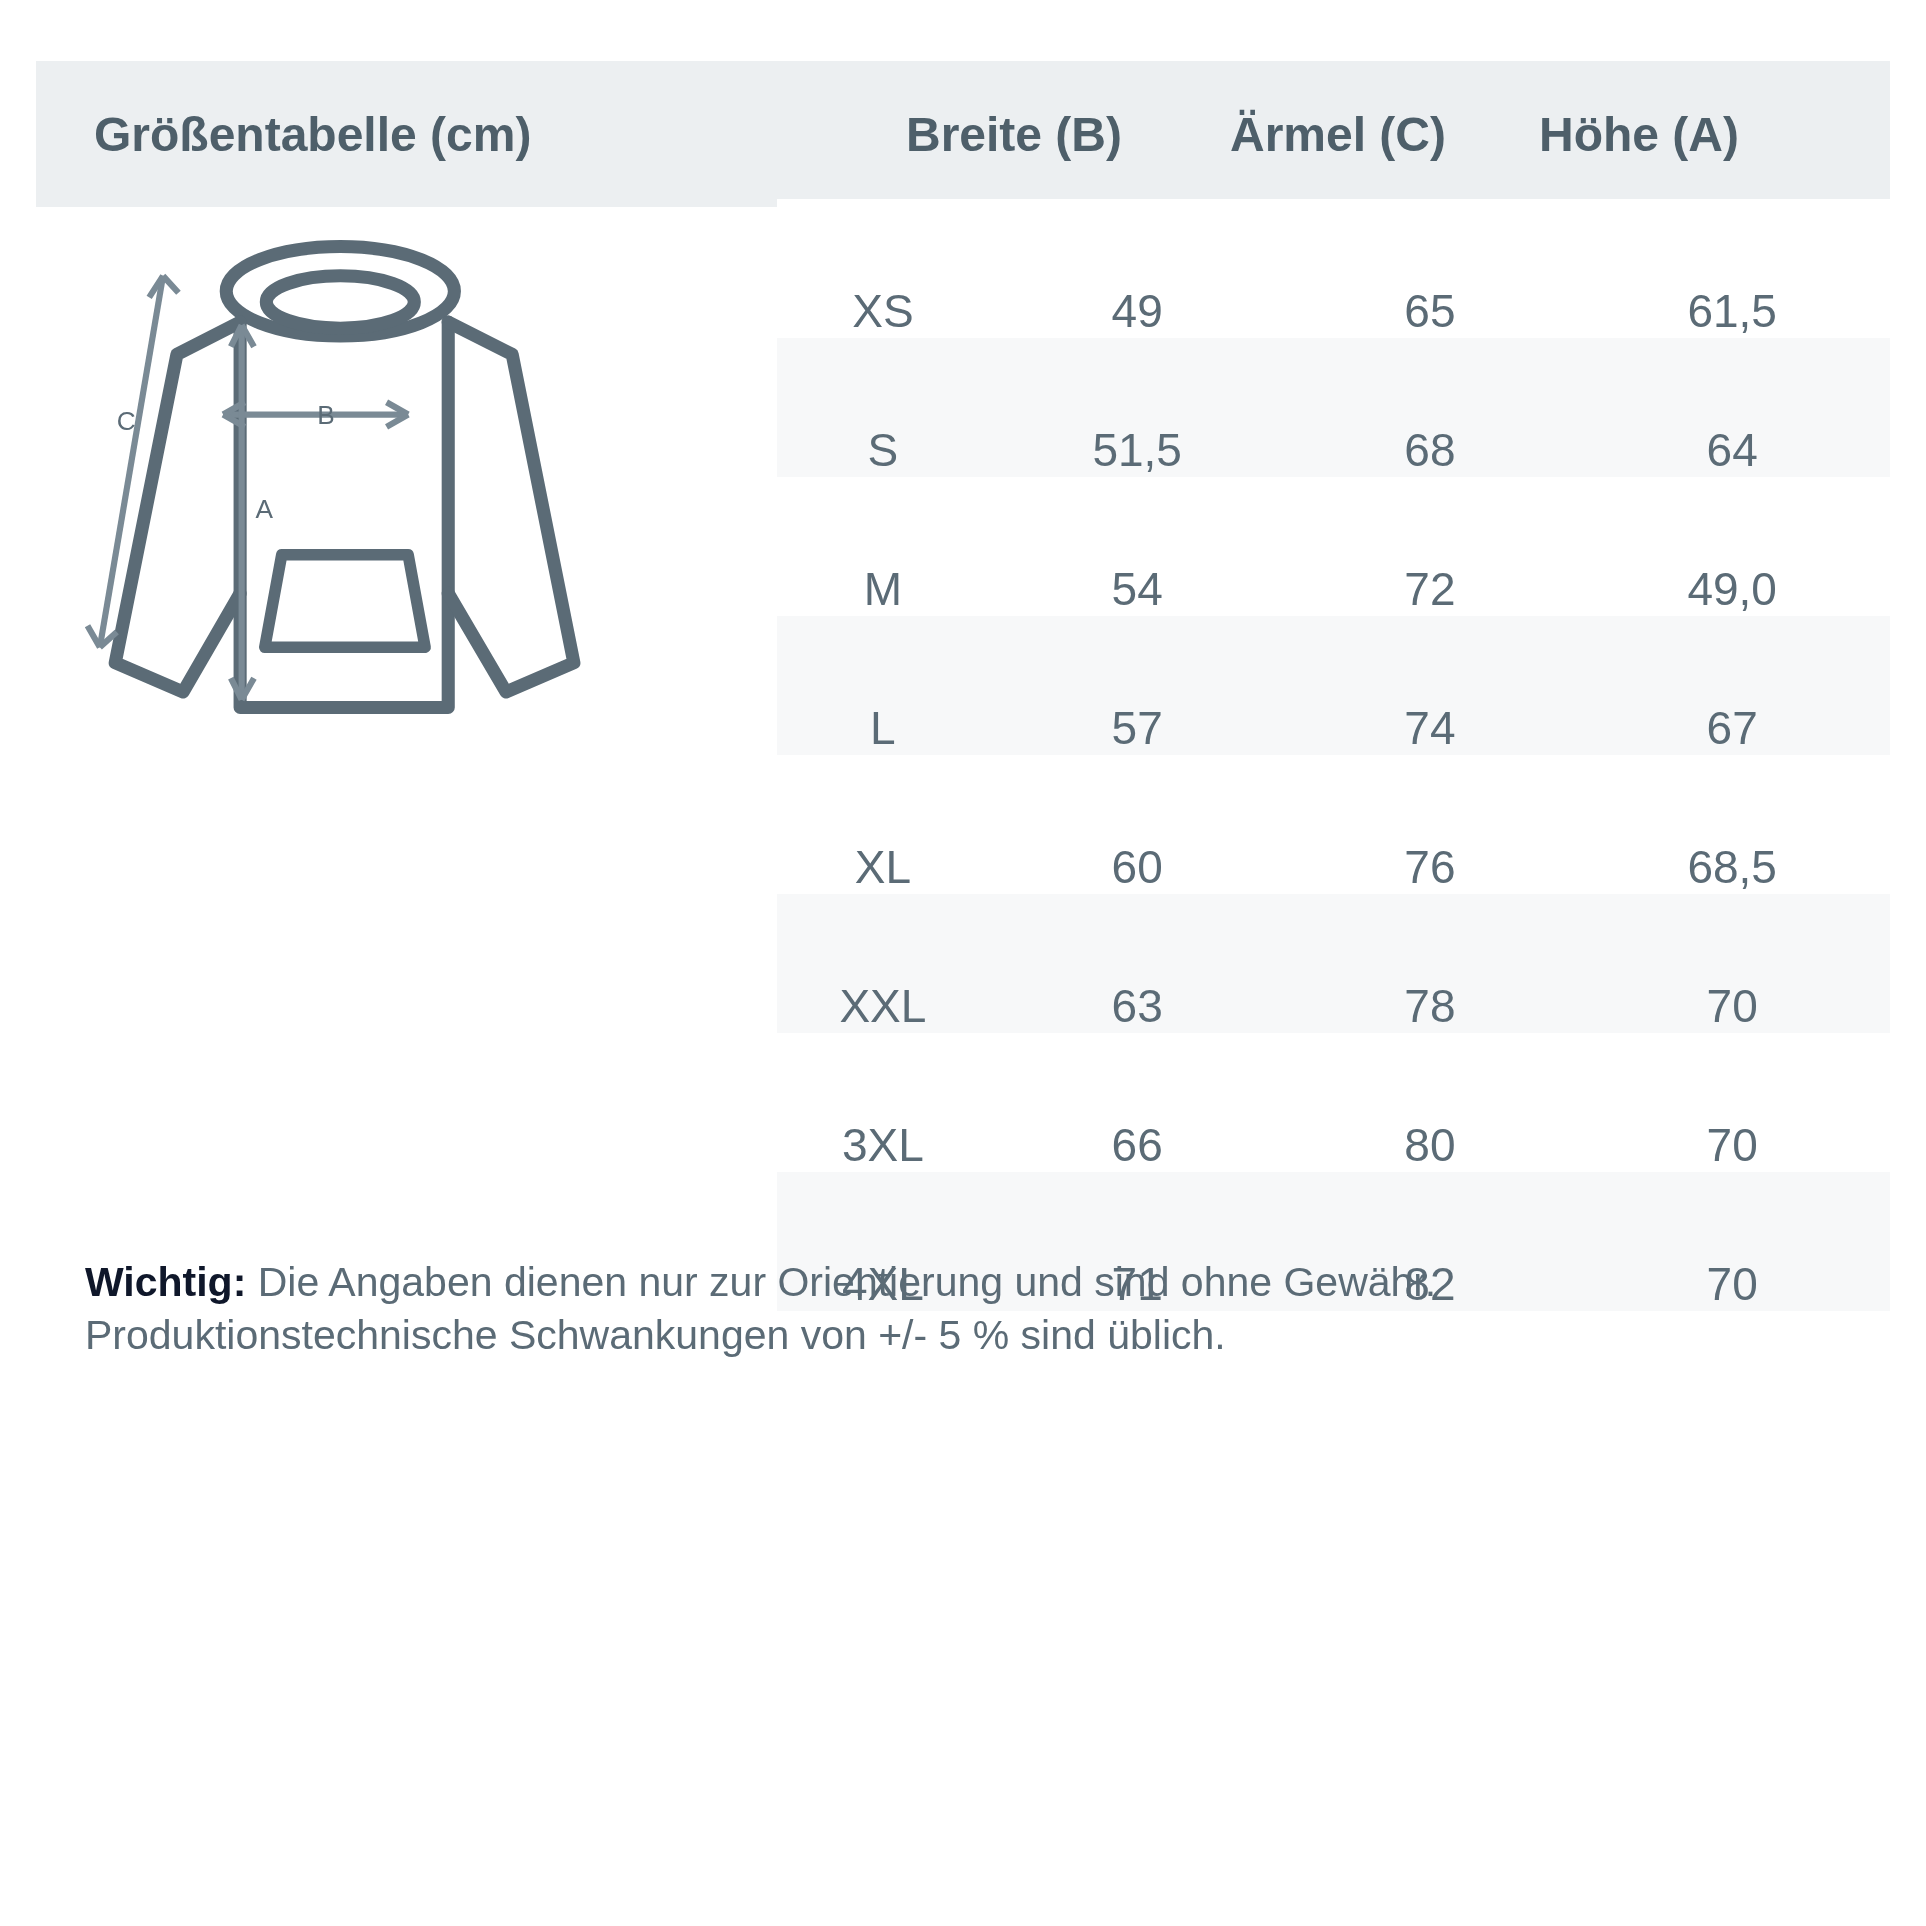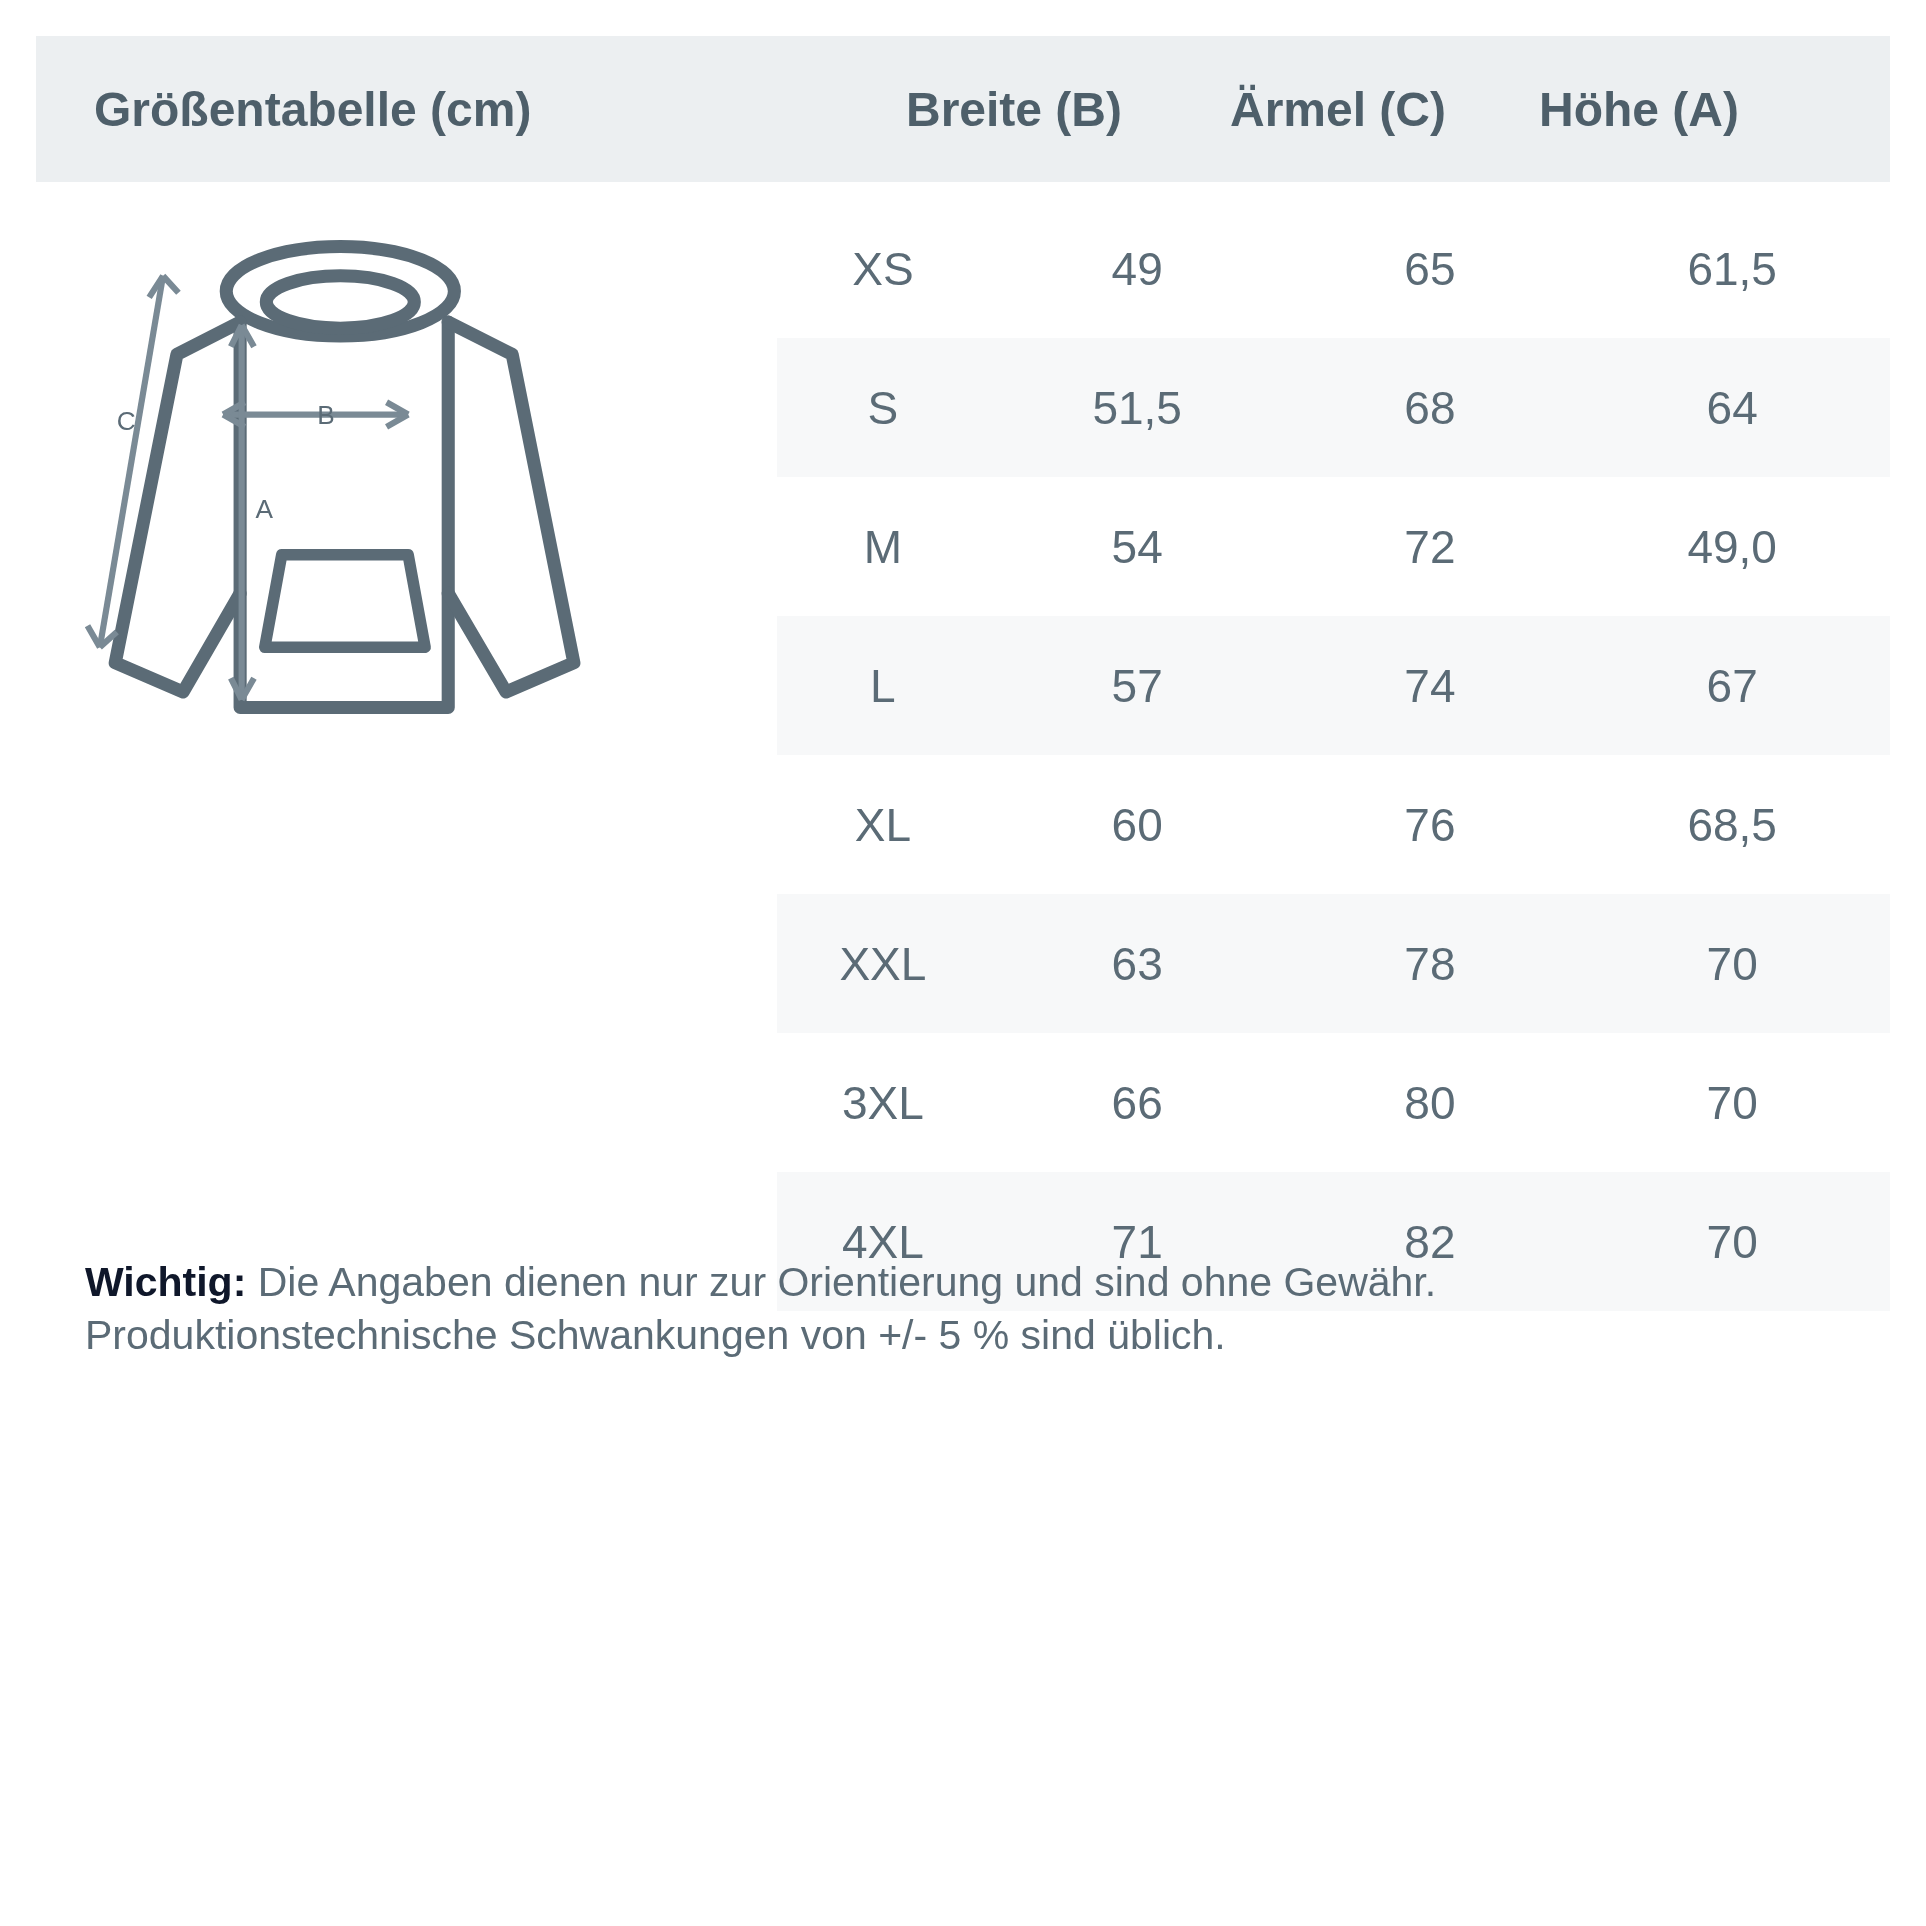--- a/index.html
+++ b/index.html
@@ -15,21 +15,21 @@
     position: relative;
     width: 1926px;
     height: 1926px;
     background: #ffffff;
   }
 
   
   .header-bar {
     position: absolute;
     left: 36px;
-    top: 36px;
+    top: 61px;
     width: 1854px;
     height: 146px;
     background: #eceff1;
     display: flex;
     align-items: center;
   }
 
   .header-title {
     position: absolute;
     left: 58px;
@@ -65,21 +65,21 @@
   
   .table {
     position: absolute;
     left: 777px;
     top: 199px;
     width: 1113px;
   }
 
   .row {
     display: flex;
-    align-items: center;
+    align-items: flex-end;
     height: 139px;
     background: #ffffff;
   }
   .row.alt {
     background: #f7f8f9;
   }
 
   .cell {
     font-size: 46px;
     color: #5b6b76;

